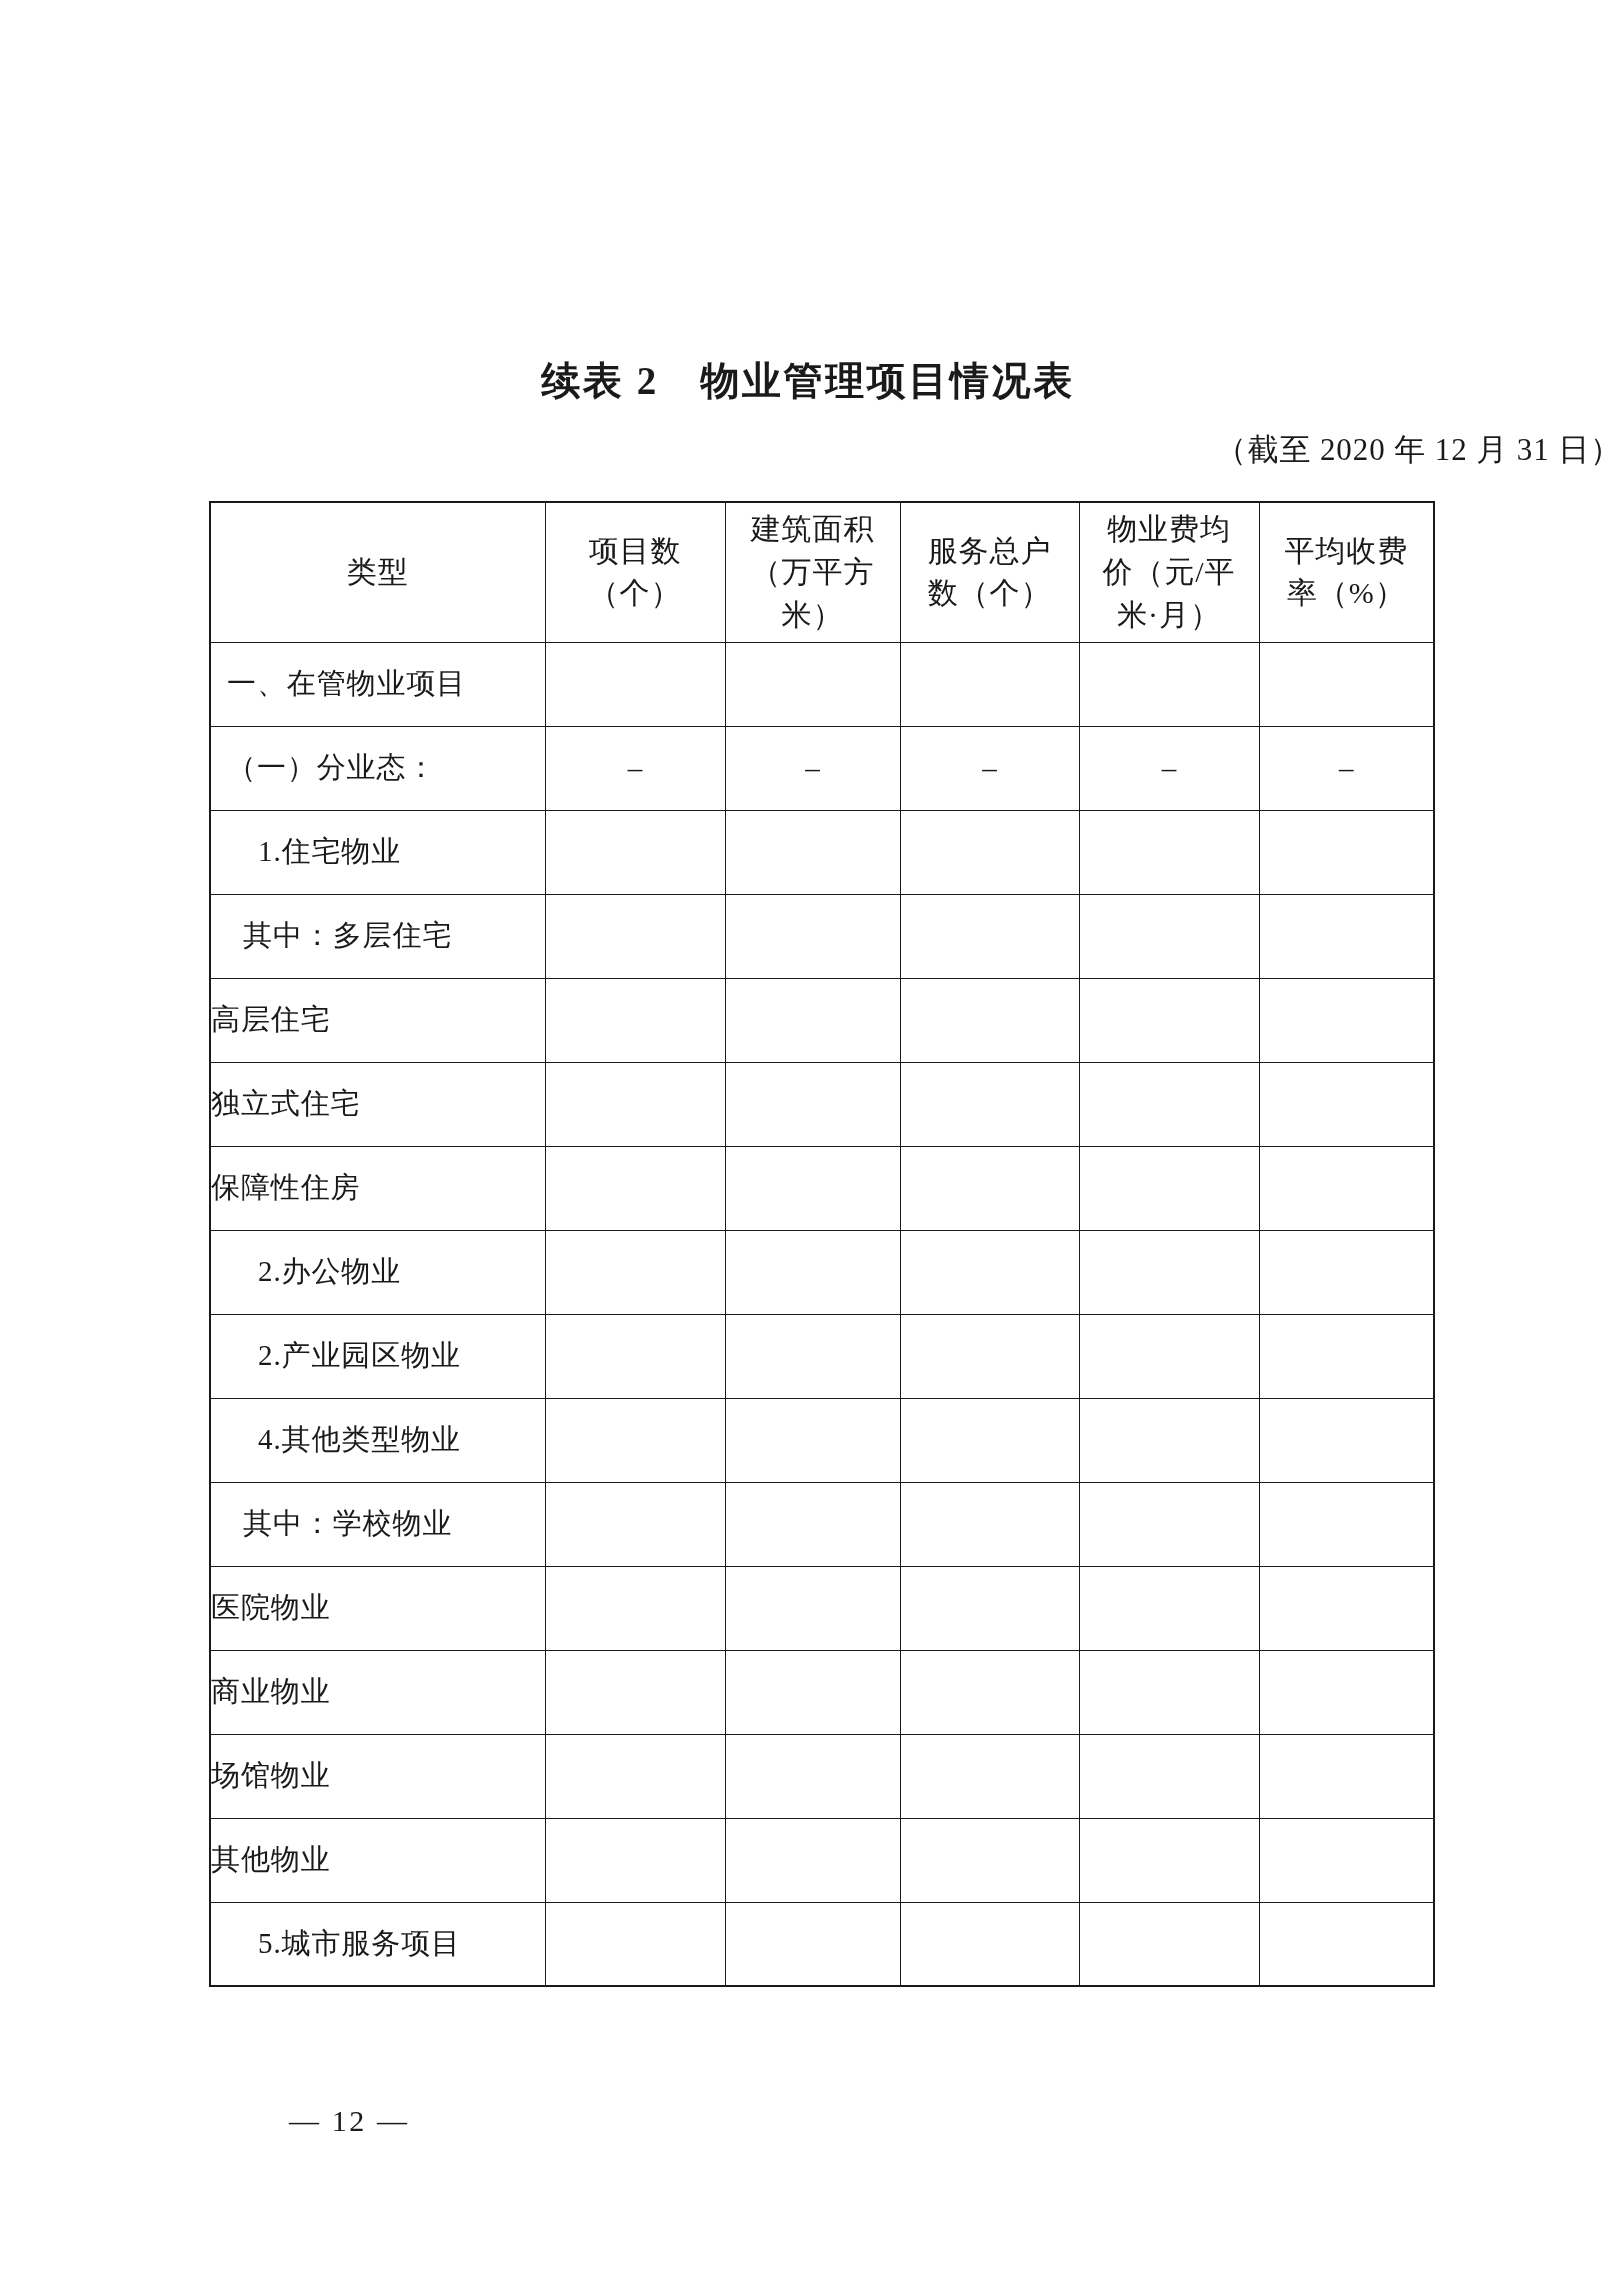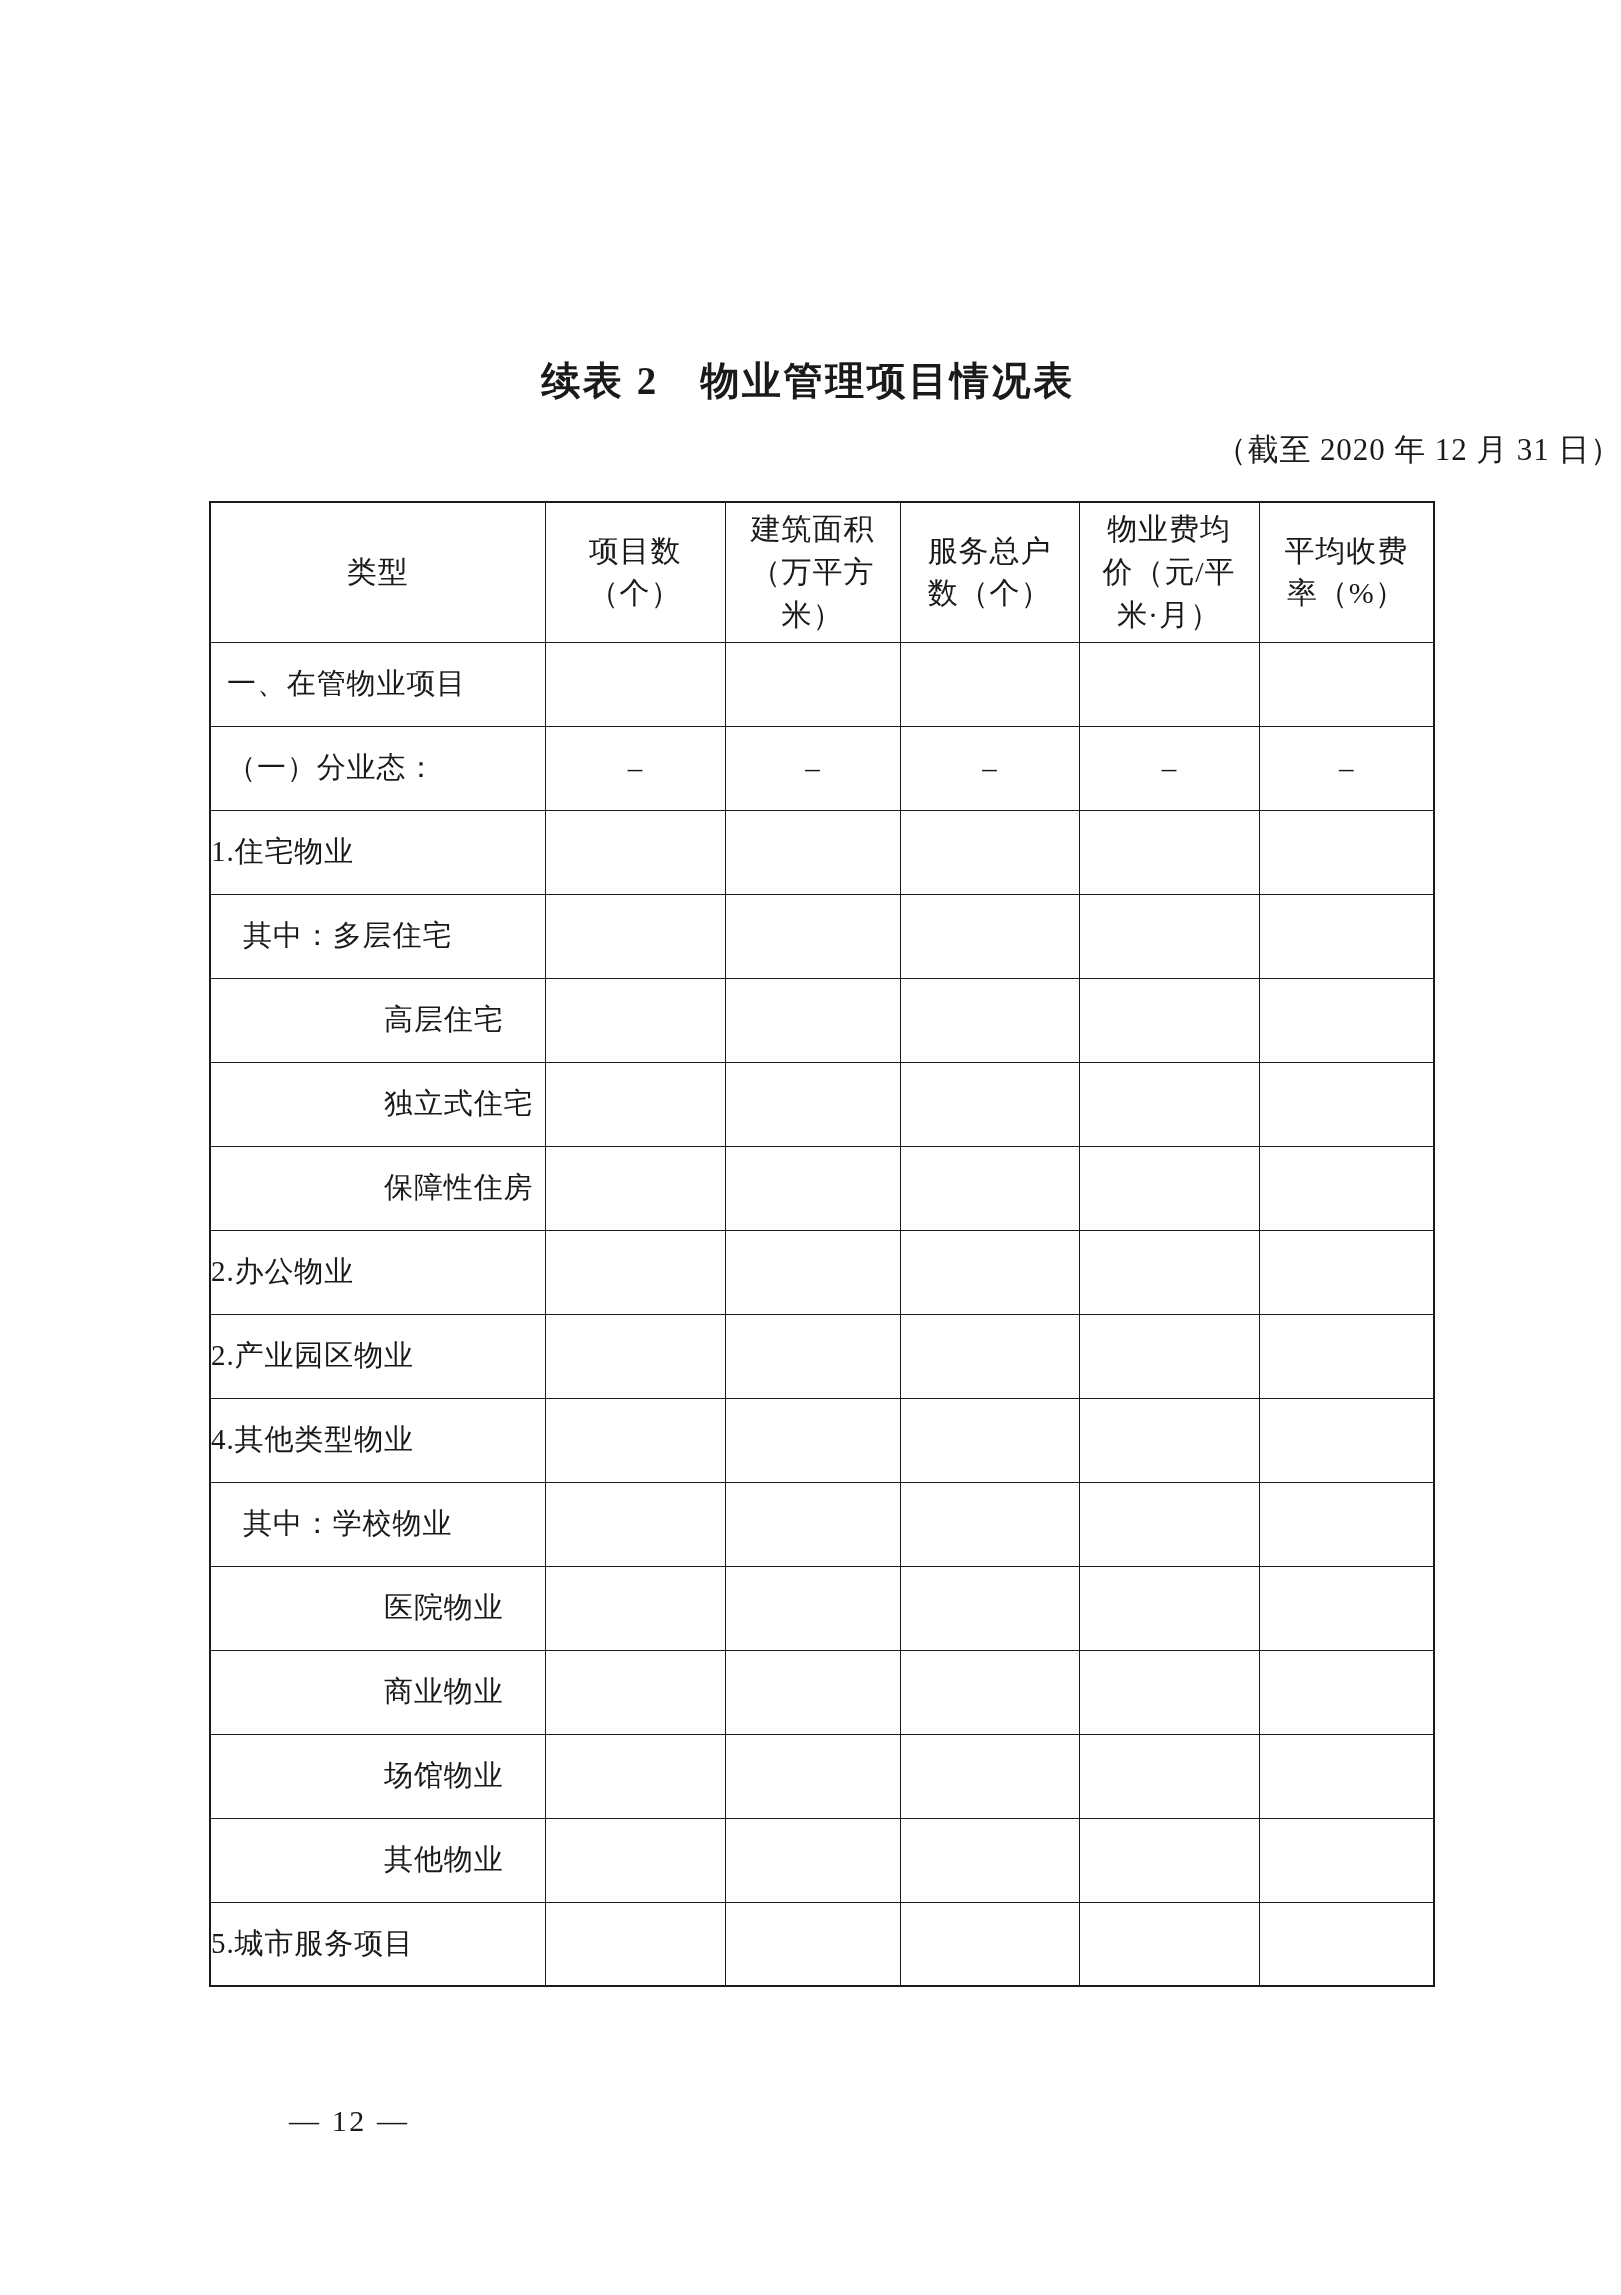--- a/index.html
+++ b/index.html
@@ -70,23 +70,23 @@
     text-align: left;
     letter-spacing: 0.9px;
     white-space: nowrap;
     margin-top: 44px;
   }
   tbody td.val {
     font-size: 29px;
     text-align: center;
   }
   .ind0 { padding-left: 16px; }
-  .ind1 { }
+  .ind1 { padding-left: 47px; }
   .ind2 { padding-left: 32px; }
-  .ind3 { padding-left: 173px; }
+  .ind3 { }
   .page-number {
     position: absolute;
     left: 289px;
     top: 2104px;
     font-size: 30px;
     letter-spacing: 2.6px;
     white-space: pre;
   }
 </style>
 </head>

